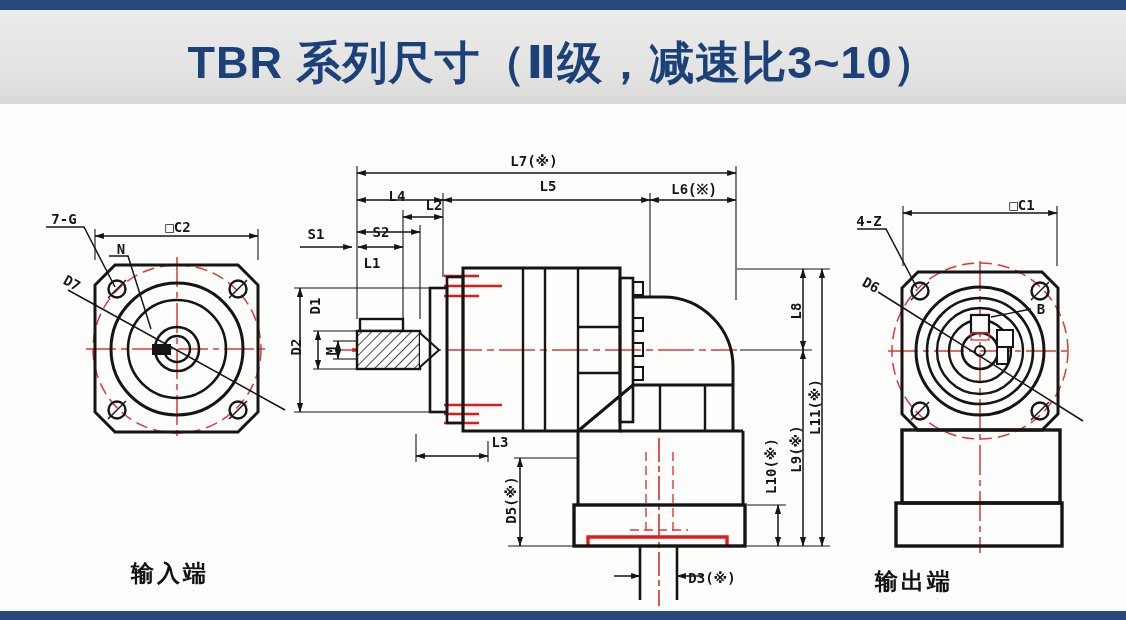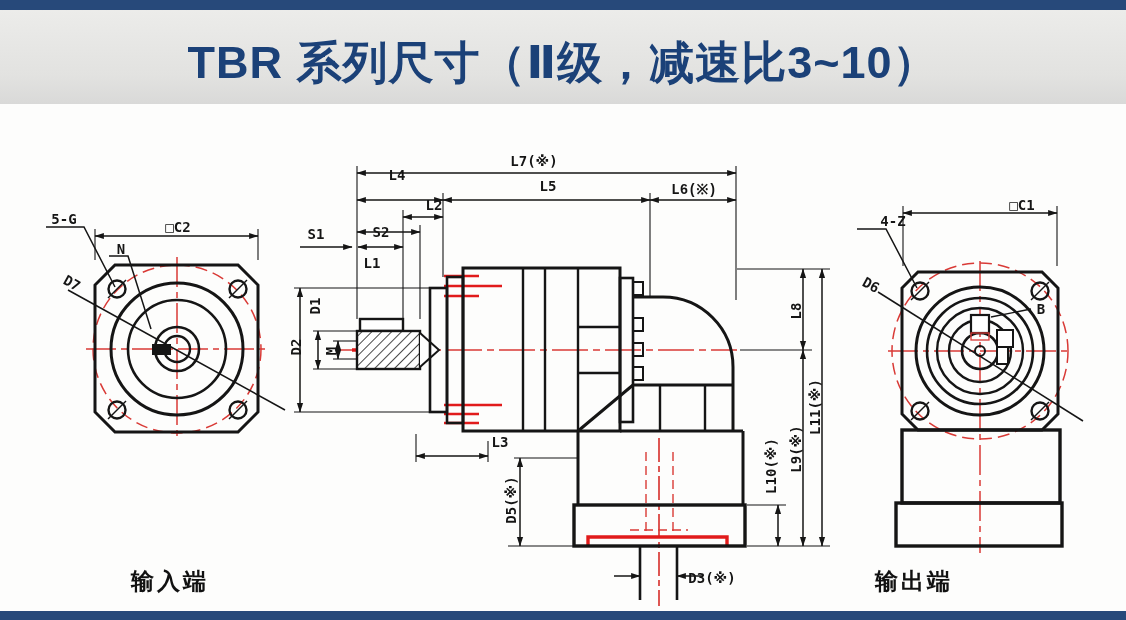--- a/index.html
+++ b/index.html
@@ -233,45 +233,45 @@
       <g stroke-width="1.1">
         <line x1="903" y1="206" x2="903" y2="266"></line>
           <line x1="1057" y1="206" x2="1057" y2="266"></line>
       </g>
       <path d="M857,229 H886 L917,288" stroke-width="1.5"></path>
       <line x1="878" y1="292" x2="1083" y2="421" stroke-width="1.5"></line>
       <line x1="991" y1="317" x2="1031" y2="309" stroke-width="1.3"></line>
     </g>
   </svg>
 
-  <span class="lbl" style="left:64px;top:219px;">5-G</span>
+  <span class="lbl" style="left:64px;top:219px;">7-G</span>
   <span class="lbl" style="left:178px;top:227px;">□C2</span>
   <span class="lbl" style="left:121px;top:249px;">N</span>
   <span class="lbl diag" style="left:72px;top:283px;">D7</span>
-  <span class="caption" style="left:170px;top:573px;margin-top:8px;">输入端</span>
+  <span class="caption" style="left:170px;top:573px;">输入端</span>
 
   <span class="lbl" style="left:534px;top:161px;">L7(※)</span>
-  <span class="lbl" style="left:397px;top:175px;">L4</span>
+  <span class="lbl" style="left:397px;top:196px;">L4</span>
   <span class="lbl" style="left:548px;top:186px;">L5</span>
   <span class="lbl" style="left:694px;top:190px;font-family:Liberation Mono, monospace;">L6(※)</span>
   <span class="lbl" style="left:434px;top:205px;">L2</span>
   <span class="lbl" style="left:372px;top:221px;margin-top:42px;">L1</span>
   <span class="lbl" style="left:316px;top:234px;">S1</span>
   <span class="lbl" style="left:381px;top:232px;">S2</span>
   <span class="lbl vert" style="left:315px;top:306px;">D1</span>
   <span class="lbl vert" style="left:296px;top:347px;">D2</span>
   <span class="lbl vert" style="left:331px;top:351px;">M</span>
   <span class="lbl" style="left:500px;top:442px;">L3</span>
   <span class="lbl vert" style="left:511px;top:500px;">D5(※)</span>
   <span class="lbl" style="left:712px;top:578px;">D3(※)</span>
   <span class="lbl vert" style="left:796px;top:311px;">L8</span>
   <span class="lbl vert" style="left:796px;top:449px;">L9(※)</span>
   <span class="lbl vert" style="left:771px;top:466px;">L10(※)</span>
   <span class="lbl vert" style="left:815px;top:407px;">L11(※)</span>
 
-  <span class="lbl" style="left:869px;top:221px;margin-left:24px;">4-Z</span>
+  <span class="lbl" style="left:869px;top:221px;">4-Z</span>
   <span class="lbl" style="left:974px;top:205px;margin-left:48px;">□C1</span>
   <span class="lbl diag" style="left:871px;top:285px;">D6</span>
   <span class="lbl" style="left:1041px;top:309px;">B</span>
   <span class="caption" style="left:914px;top:581px;">输出端</span>
 
   <div class="botbar"></div>
 </div>
 
 </body></html>

